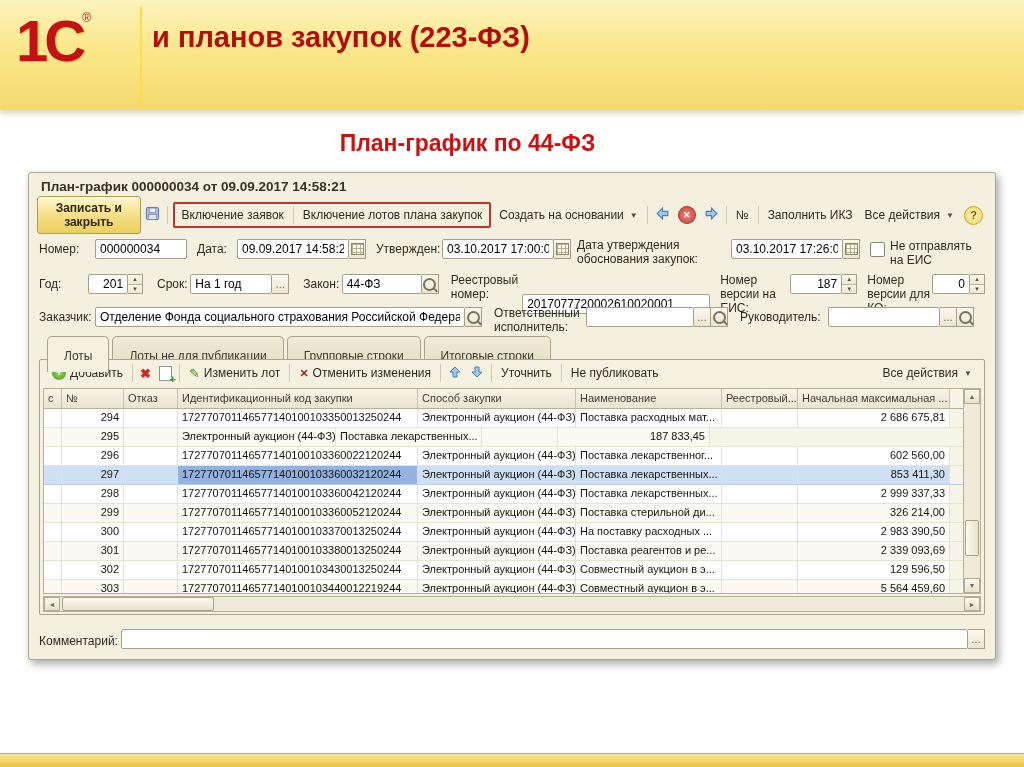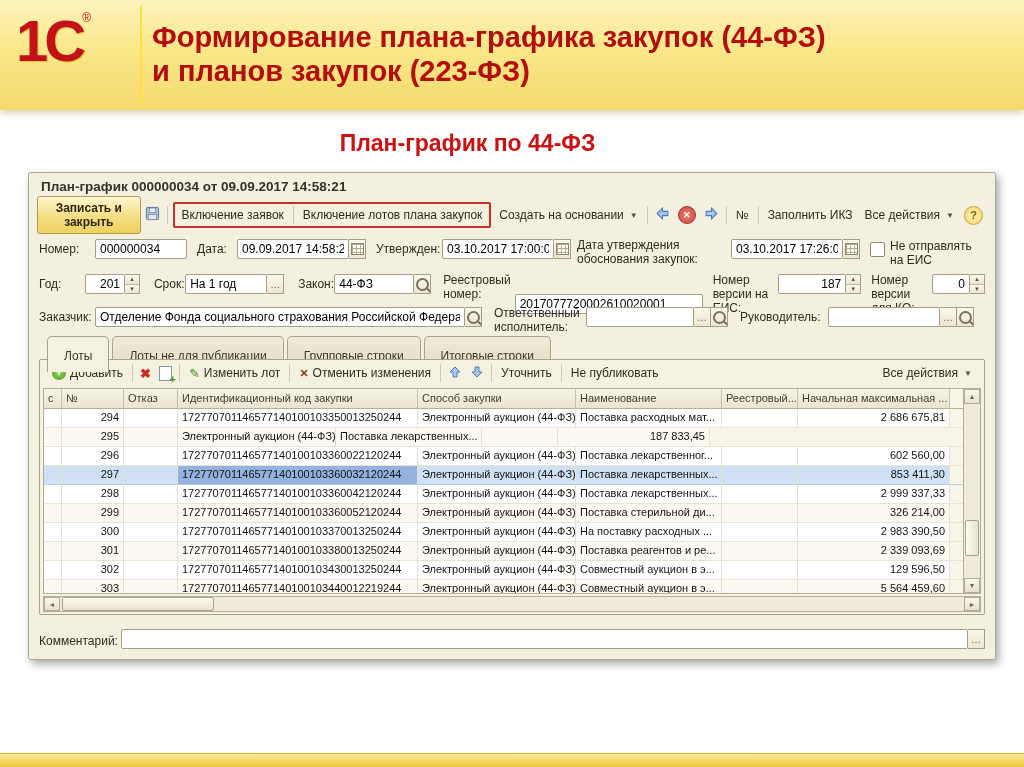--- a/index.html
+++ b/index.html
@@ -148,21 +148,20 @@
 <body>
 
 <div class="stage">
 
   <div class="banner">
     <div class="logo">
       <span class="logo-text">1С</span><span class="logo-reg">®</span>
     </div>
     <div class="banner-divider"></div>
     <div class="banner-title">
-      <div>Формирование плана-графика закупок (44-ФЗ)</div>
       <div>и планов закупок (223-ФЗ)</div>
     </div>
   </div>
 
   <div class="subtitle">План-график по 44-ФЗ</div>
 
   <div class="window">
     <div class="win-title">План-график 000000034 от 09.09.2017 14:58:21</div>
 
     <div class="toolbar">
@@ -268,21 +267,21 @@
         <span class="inp-btn">
             <span class="ic-mag"></span>
           </span>
       </div>
       <div class="lbl lbl2" style="margin-left:12px;width:72px;">Реестровый номер:</div>
       <div class="fld" style="margin-left:4px;">
         <input class="inp" style="width: 188px; margin-top: 20px;" value="2017077720002610020001">
       </div>
       <div class="lbl lbl2" style="margin-left:10px;width:80px;">Номер версии на ЕИС:</div>
       <div class="fld">
-        <input class="inp num" style="width: 68px;" value="187">
+        <input class="inp num" style="width: 52px;" value="187">
         <span class="spin">
             <span>▲</span>
             <span>▼</span>
           </span>
       </div>
       <div class="lbl lbl2" style="margin-left:10px;width:74px;">Номер версии для КО:</div>
       <div class="fld">
         <input class="inp num" style="width: 38px;" value="0">
         <span class="spin">
             <span>▲</span>

